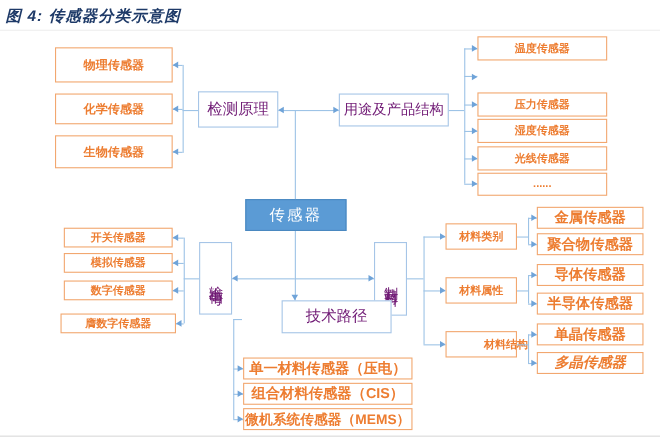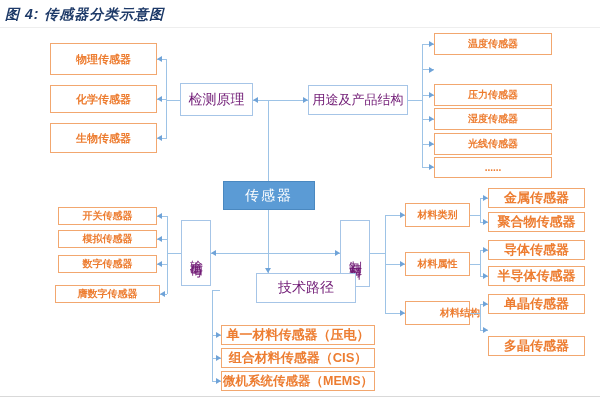--- a/index.html
+++ b/index.html
@@ -62,21 +62,21 @@
 
   <div class="node obox fs135" style="left:405px;top:203px;width:65px;height:24px;">材料类别</div>
   <div class="node obox fs135" style="left:405px;top:252px;width:65px;height:24px;">材料属性</div>
   <div class="node obox fs135" style="left:405px;top:301px;width:65px;height:24px;padding-left:45px;">材料结构</div>
 
   <div class="node obox fs13" style="left:488px;top:188px;width:97px;height:20px;">金属传感器</div>
   <div class="node obox fs13" style="left:488px;top:212px;width:97px;height:20px;">聚合物传感器</div>
   <div class="node obox fs13" style="left:488px;top:240px;width:97px;height:20px;">导体传感器</div>
   <div class="node obox fs13" style="left:488px;top:266px;width:97px;height:20px;">半导体传感器</div>
   <div class="node obox fs13" style="left:488px;top:294px;width:97px;height:20px;">单晶传感器</div>
-  <div class="node obox fs13" style="left:488px;top:336px;width:97px;height:20px;">多晶传感器</div>
+  <div class="node obox fs13" style="left:488px;top:320px;width:97px;height:20px;font-style:italic;">多晶传感器</div>
 
   <div class="bottom-rule"></div>
 <div class="hline" style="left: 253px; top: 100px; width: 55px;"></div>
     <div class="hline" style="left: 166px; top: 100px; width: 14px;"></div>
     <div class="hline" style="left: 157px; top: 59px; width: 9px;"></div>
     <div class="hline" style="left: 157px; top: 99px; width: 9px;"></div>
     <div class="hline" style="left: 157px; top: 138px; width: 9px;"></div>
     <div class="hline" style="left: 408px; top: 100px; width: 14px;"></div>
     <div class="hline" style="left: 422px; top: 44px; width: 12px;"></div>
     <div class="hline" style="left: 422px; top: 69px; width: 12px;"></div>

